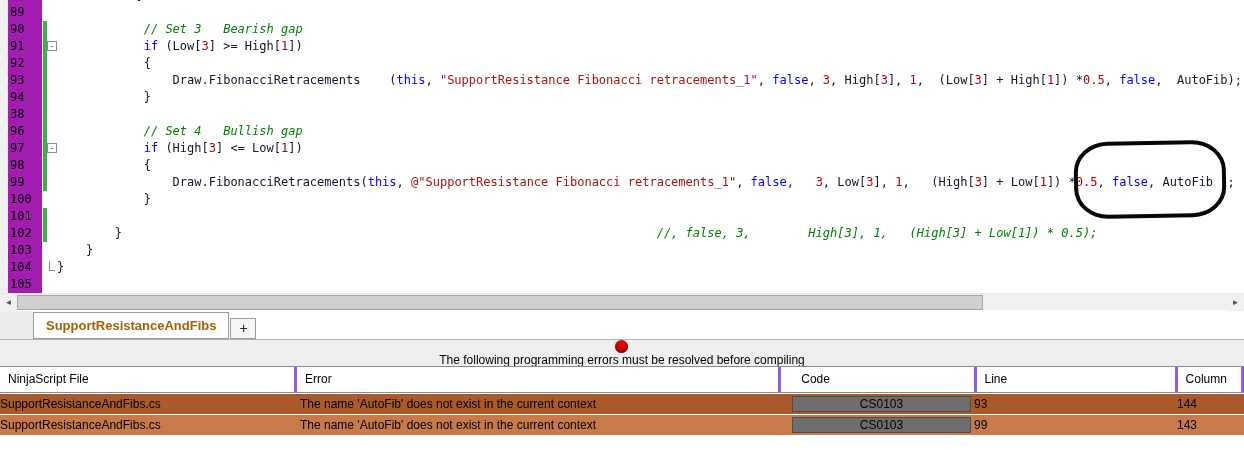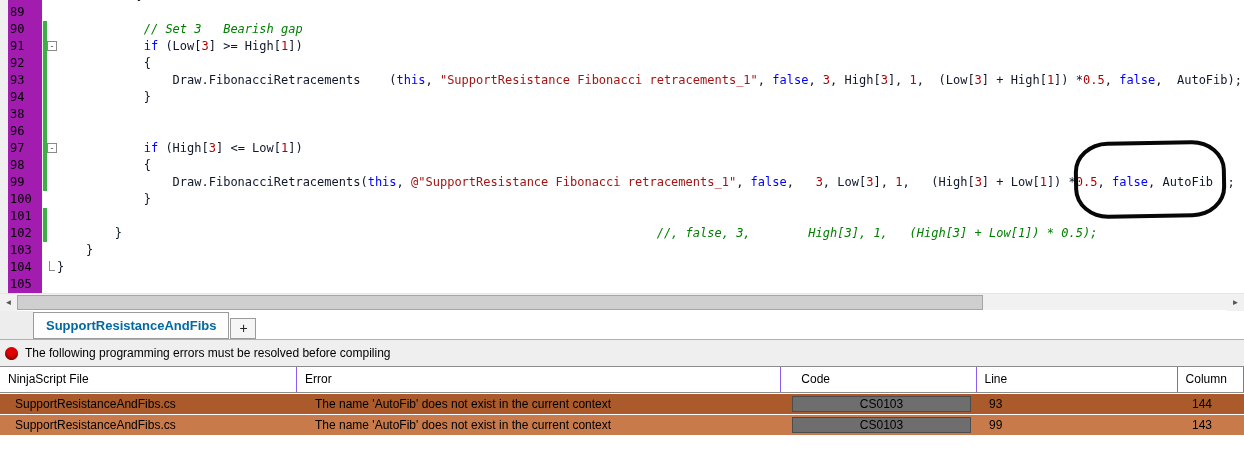--- a/index.html
+++ b/index.html
@@ -37,55 +37,55 @@
   #hthumb { position:absolute; left:17px; top:1px; width:966px; height:15px; background:#cfcfcf; border:1px solid #a6a6a6; }
   .sarrow { position:absolute; top:0; width:17px; height:17px; font-size:8px; color:#555;
             text-align:center; line-height:17px; background:#f1f1f1; }
   #sarrow-left { left:0; } #sarrow-right { right:0; }
 
   
   #tabbar { position:absolute; left:0; top:312px; width:1244px; height:28px;
             display:flex; align-items:flex-end; border-bottom:1px solid #b0b0b0; background:#fff; }
   #tab-spacer { width:33px; height:28px; background:#ededed; }
   .tab { height:27px; padding:0 12px; border:1px solid #9b9b9b; background:#fdfdfd;
-         font-size:13px; font-weight:bold; line-height:25px; color:#0369a1; }
+         font-size:13px; font-weight:bold; line-height:25px; color:#a16207; }
   .tab-plus { height:21px; width:26px; margin-left:1px; border:1px solid #9b9b9b; background:#f5f5f5;
               font-size:14px; line-height:19px; text-align:center; color:#222; }
 
   
   #statusbar { position:absolute; left:0; top:340px; width:1244px; height:26px; background:#efefef;
-               display:flex; align-items:center; font-size:12px; color:#000; }
+               display:flex; align-items:center; font-size:12px; color:#000;flex-direction:column; }
   #err-dot { flex:none; width:13px; height:13px; border-radius:50%; background:var(--dot,#e00000);
              margin:0 7px 0 5px; box-shadow:inset 0 -2px 3px #7a0000; }
 
   
   #grid { position:absolute; left:0; top:366px; width:1244px; }
   #grid-header { display:flex; height:27px; background:#fff;
                  border-top:1px solid #8c8c8c; border-bottom:1px solid #8c8c8c; }
-  .hcell { font-size:12px; line-height:25px; padding-left:8px; border-right:1px solid #8b5cf6;
+  .hcell { font-size:12px; line-height:25px; padding-left:8px; border-right:3px solid #8b5cf6;
            color:#000; overflow:hidden; white-space:nowrap; }
   .row { display:flex; height:20px; margin-top:1px; font-size:12px; line-height:20px; color:#000; }
-  .cell { padding-left:15px; overflow:hidden; white-space:nowrap; }
+  .cell { padding-left:0; overflow:hidden; white-space:nowrap; }
   .badge { height:16px; margin:2px 3px; background:var(--badge,#6e6e6e); border:1px solid #4c4c4c;
            color:#000000; text-align:center; line-height:14px; font-size:12px; }
 </style>
 </head>
 <body>
 
 <div id="editor">
   <div id="code-lines">
       <div class="line"><span class="lnum">88</span><span class="gutter"></span><span class="code"><span class="tok-p">           }</span></span></div>
       <div class="line"><span class="lnum">89</span><span class="gutter"></span><span class="code"></span></div>
       <div class="line"><span class="lnum">90</span><span class="gutter"><span class="bar"></span></span><span class="code"><span class="tok-p">            </span><span class="tok-c">// Set 3   Bearish gap</span></span></div>
       <div class="line"><span class="lnum">91</span><span class="gutter"><span class="bar"></span><span class="fold">-</span></span><span class="code"><span class="tok-p">            </span><span class="tok-k">if</span><span class="tok-p"> (Low[</span><span class="tok-n">3</span><span class="tok-p">] &gt;= High[</span><span class="tok-n">1</span><span class="tok-p">])</span></span></div>
       <div class="line"><span class="lnum">92</span><span class="gutter"><span class="bar"></span></span><span class="code"><span class="tok-p">            {</span></span></div>
       <div class="line"><span class="lnum">93</span><span class="gutter"><span class="bar"></span></span><span class="code"><span class="tok-p">                Draw.FibonacciRetracements    (</span><span class="tok-k">this</span><span class="tok-p">, </span><span class="tok-s">"SupportResistance Fibonacci retracements_1"</span><span class="tok-p">, </span><span class="tok-k">false</span><span class="tok-p">, </span><span class="tok-n">3</span><span class="tok-p">, High[</span><span class="tok-n">3</span><span class="tok-p">], </span><span class="tok-n">1</span><span class="tok-p">,  (Low[</span><span class="tok-n">3</span><span class="tok-p">] + High[</span><span class="tok-n">1</span><span class="tok-p">]) *</span><span class="tok-n">0.5</span><span class="tok-p">, </span><span class="tok-k">false</span><span class="tok-p">,  AutoFib);</span></span></div>
       <div class="line"><span class="lnum">94</span><span class="gutter"><span class="bar"></span></span><span class="code"><span class="tok-p">            }</span></span></div>
       <div class="line"><span class="lnum">38</span><span class="gutter"><span class="bar"></span></span><span class="code"></span></div>
-      <div class="line"><span class="lnum">96</span><span class="gutter"><span class="bar"></span></span></div>
+      <div class="line"><span class="lnum">96</span><span class="gutter"><span class="bar"></span></span><span class="code"><span class="tok-p">            </span><span class="tok-c">// Set 4   Bullish gap</span></span></div>
       <div class="line"><span class="lnum">97</span><span class="gutter"><span class="bar"></span><span class="fold">-</span></span><span class="code"><span class="tok-p">            </span><span class="tok-k">if</span><span class="tok-p"> (High[</span><span class="tok-n">3</span><span class="tok-p">] &lt;= Low[</span><span class="tok-n">1</span><span class="tok-p">])</span></span></div>
       <div class="line"><span class="lnum">98</span><span class="gutter"><span class="bar"></span></span><span class="code"><span class="tok-p">            {</span></span></div>
       <div class="line"><span class="lnum">99</span><span class="gutter"><span class="bar"></span></span><span class="code"><span class="tok-p">                Draw.FibonacciRetracements(</span><span class="tok-k">this</span><span class="tok-p">, </span><span class="tok-s">@"SupportResistance Fibonacci retracements_1"</span><span class="tok-p">, </span><span class="tok-k">false</span><span class="tok-p">,   </span><span class="tok-n">3</span><span class="tok-p">, Low[</span><span class="tok-n">3</span><span class="tok-p">], </span><span class="tok-n">1</span><span class="tok-p">,   (High[</span><span class="tok-n">3</span><span class="tok-p">] + Low[</span><span class="tok-n">1</span><span class="tok-p">]) *</span><span class="tok-n">0.5</span><span class="tok-p">, </span><span class="tok-k">false</span><span class="tok-p">, AutoFib );</span></span></div>
       <div class="line"><span class="lnum">100</span><span class="gutter"></span><span class="code"><span class="tok-p">            }</span></span></div>
       <div class="line"><span class="lnum">101</span><span class="gutter"><span class="bar"></span></span><span class="code"></span></div>
       <div class="line"><span class="lnum">102</span><span class="gutter"><span class="bar"></span></span><span class="code"><span class="tok-p">        }</span><span class="tok-p">                                                                          </span><span class="tok-c">//, false, 3,        High[3], 1,   (High[3] + Low[1]) * 0.5);</span></span></div>
       <div class="line"><span class="lnum">103</span><span class="gutter"></span><span class="code"><span class="tok-p">    }</span></span></div>
       <div class="line"><span class="lnum">104</span><span class="gutter"><span class="fold-end"></span></span><span class="code"><span class="tok-p">}</span></span></div>
       <div class="line"><span class="lnum">105</span><span class="gutter"></span><span class="code"></span></div>
     </div>

